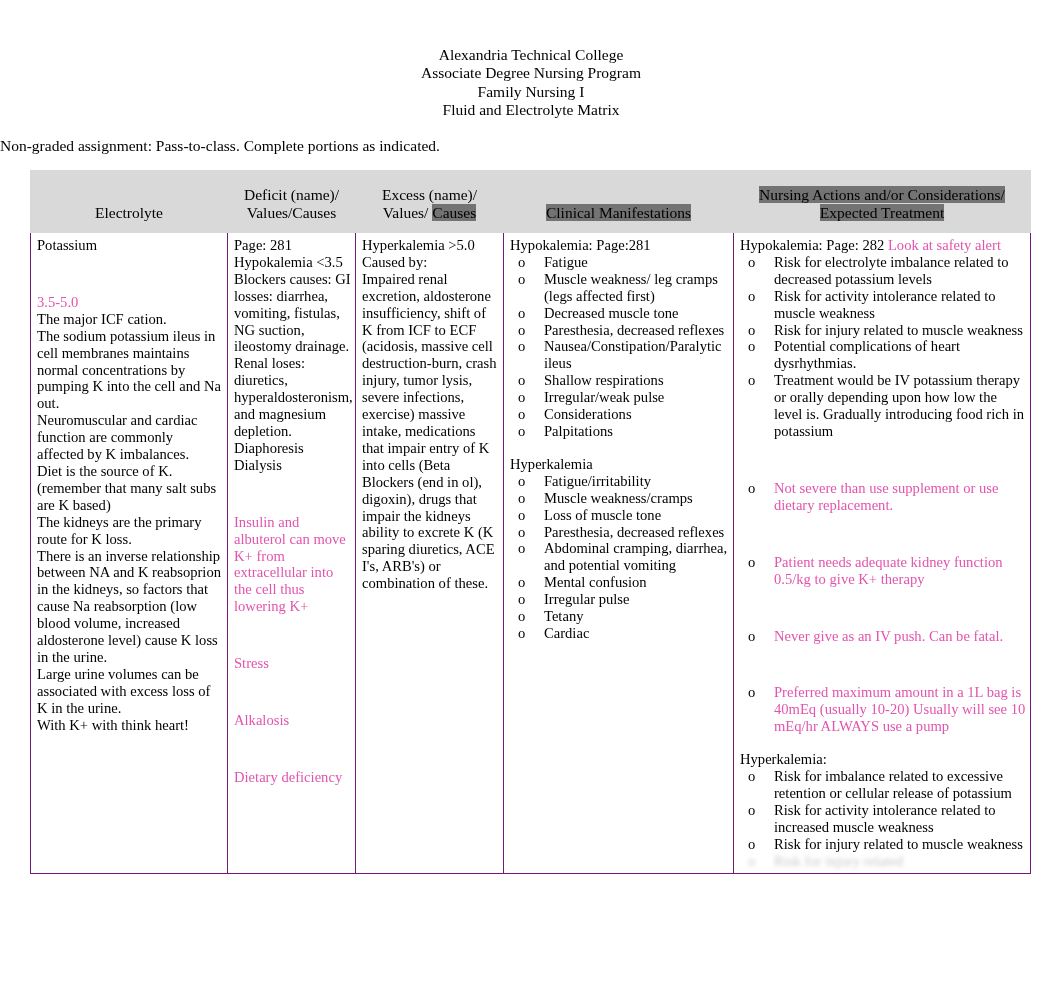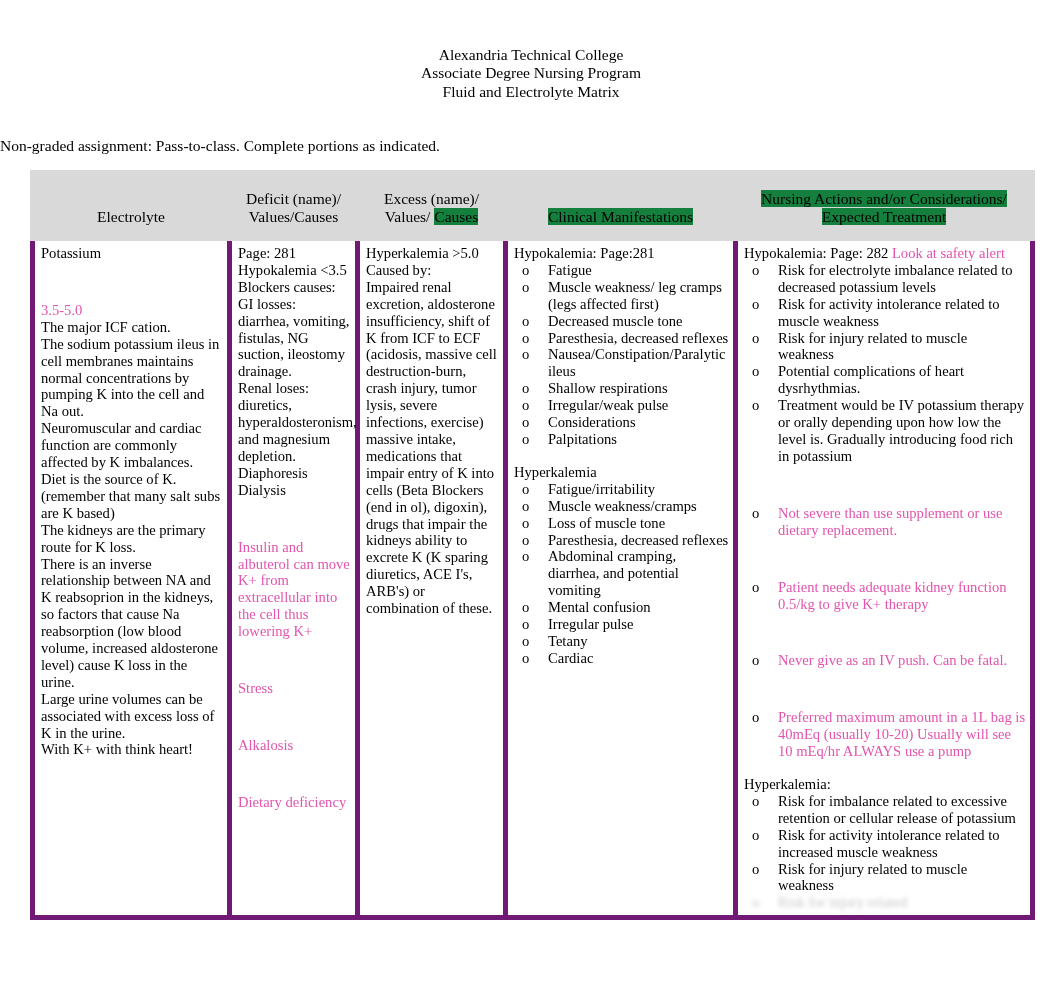--- a/index.html
+++ b/index.html
@@ -48,37 +48,37 @@
   
   .matrix {
     position: absolute;
     left: 30px;
     top: 170px;
     width: 1000px;
     border-collapse: collapse;
     table-layout: fixed;
   }
   .matrix td, .matrix th {
-    border: 5px solid #701a75;
+    border: 1px solid #701a75;
     vertical-align: top;
     padding: 0;
   }
   .matrix thead th {
     background: #d9d9d9;
     border-color: #d9d9d9;
     text-align: center;
     vertical-align: bottom;
     font-weight: normal;
     font-size: 15.5px;
     line-height: 18.6px;
     padding: 6px 4px 9px 4px;
     height: 46px;
   }
   .hl {
-    background: #15803d;
+    background: #737373;
   }
   .hdr-line { display: block; }
 
   .matrix tbody td {
     padding: 4px 4px 4px 6px;
     font-size: 14.6px;
     line-height: 16.9px;
     height: 490px;
   }
 
@@ -120,20 +120,21 @@
   }
 </style>
 </head>
 <body>
 
 <div class="page">
 
   <div class="titleblock">
     <div class="tline">Alexandria Technical College</div>
     <div class="tline">Associate Degree Nursing Program</div>
+    <div class="tline">Family Nursing I</div>
     <div class="tline">Fluid and Electrolyte Matrix</div>
   </div>
 
   <div class="subnote">Non-graded assignment: Pass-to-class. Complete portions as indicated.</div>
 
   <table class="matrix">
     <colgroup>
       <col class="c1">
         <col class="c2">
         <col class="c3">

